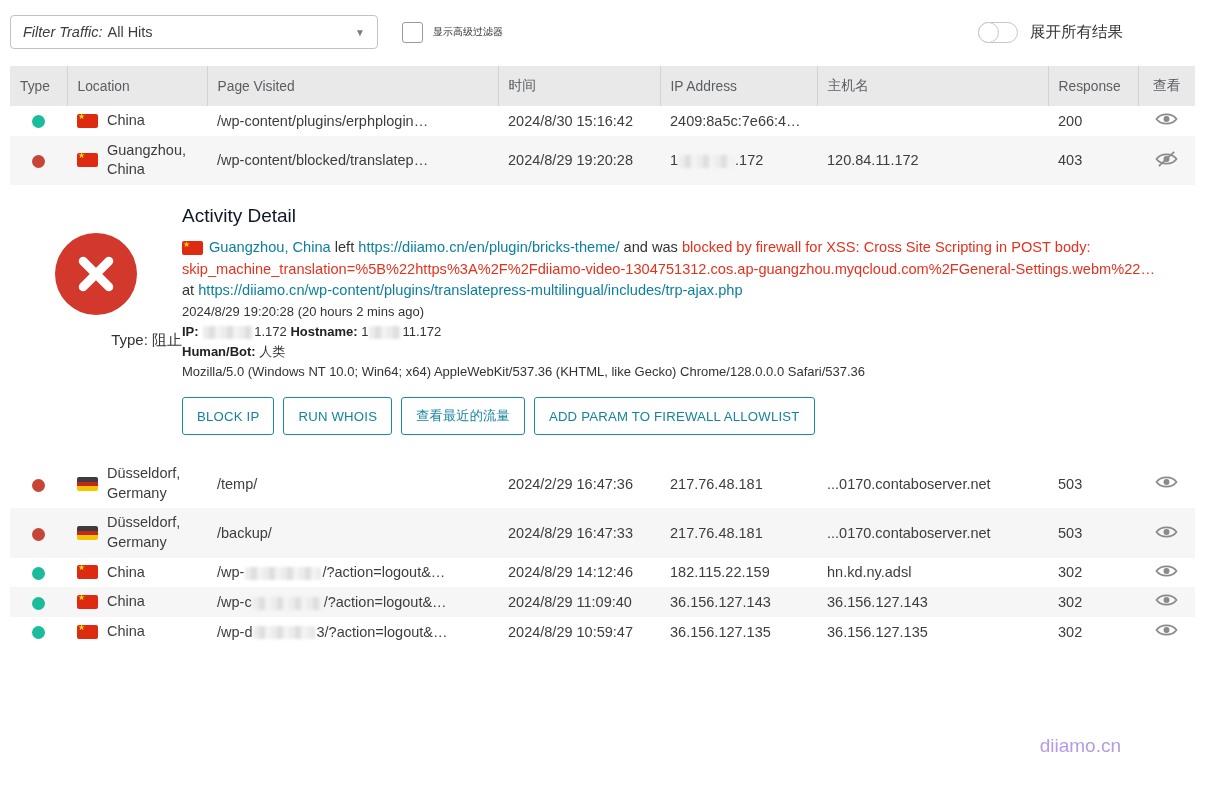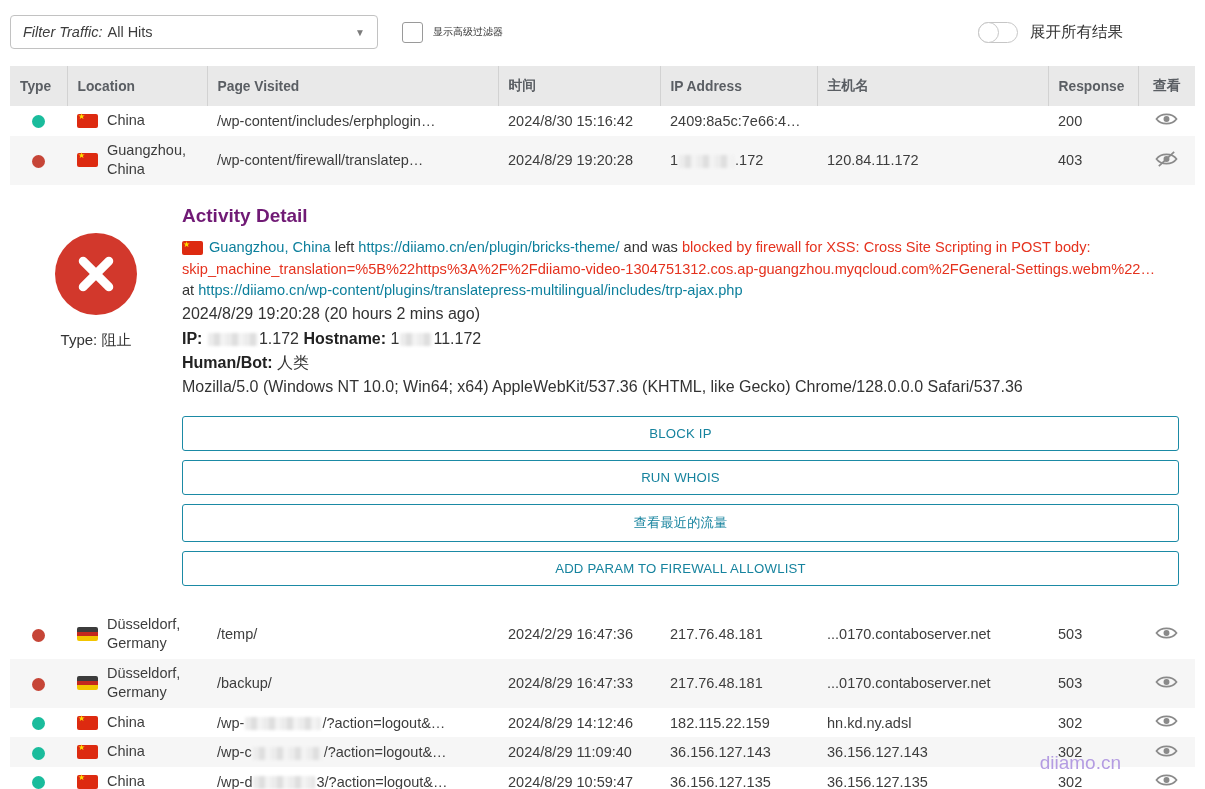--- a/index.html
+++ b/index.html
@@ -30,21 +30,21 @@
   }
   .adv-label { margin-left:10px; font-size:10px; color:#333; }
   .right-group { margin-left:auto; display:flex; align-items:center;padding-left:11px; }
   .toggle { position:relative; width:40px; height:21px; border:1px solid #c6c6c6; border-radius:11px; background:#fff; cursor:pointer; flex:0 0 auto; }
   .toggle .knob { position:absolute; left:-1px; top:-1px; width:21px; height:21px; border:1px solid #c6c6c6; border-radius:50%; background:#fff; }
   .expand-label { margin-left:12px; font-size:15.5px; color:#333; }
 
   
   table { border-collapse:collapse; table-layout:fixed; width:1185px; margin:14px 10px 0 10px; }
   thead th {
-    background:#e9e9e9; color:#5a5e63; font-size:13.8px; font-weight:700;
+    background:#e9e9e9; color:#5a5e63; font-size:13.8px; font-weight:400;
     text-align:left; padding:11px 10px; border-left:1px solid #d2d2d2;
     white-space:nowrap; overflow:hidden;
   }
   thead th:first-child { border-left:none; }
   thead th.center { text-align:center; }
   tbody td { padding:5px 10px; vertical-align:middle; font-size:14.5px; color:#3d3d3d; overflow:hidden; }
   tr.striped { background:#f6f6f6; }
   td.c-type { text-align:center; }
   td.c-view { text-align:center; }
   .dot { display:inline-block; width:13px; height:13px; border-radius:50%; vertical-align:middle; }
@@ -59,37 +59,37 @@
   .redact { display:inline-block; height:13px; border-radius:2px; vertical-align:middle;
     background:repeating-linear-gradient(90deg,#ececec 0 6px,#dedede 6px 12px,#f3f3f3 12px 18px);
     filter:blur(1.5px); margin:0 1px; }
   .eye { display:inline-block; cursor:pointer; line-height:0; }
 
   
   td.detail-cell { padding:20px 0 24px 0; background:#fff; }
   .detail-flex { display:flex; }
   .detail-left { width:172px; flex:0 0 auto; text-align:center; padding-top:28px; }
   .block-circle { width:82px; height:82px; border-radius:50%; background:#d2382c; margin:0 auto; display:flex; align-items:center; justify-content:center; }
-  .type-label { margin-top:16px; font-size:15px; color:#333; }
+  .type-label { margin-top:16px; font-size:15px; color:#333;text-align:right; }
   .detail-right { flex:1; padding-right:16px; min-width:0; }
-  .detail-title { font-size:19px; font-weight:700; color:#701a75; margin-bottom:10px; }
+  .detail-title { font-size:19px; font-weight:400; color:#0f172a; margin-bottom:10px; }
   .detail-para { line-height:1.5; font-size:14.6px; color:#333; word-wrap:break-word; }
   .detail-para .inline-flag { margin-right:6px; }
   a.tlink { color:#0c7f9c; text-decoration:none; cursor:pointer; }
   .red-text { color:#e5321e; }
-  .meta-line { line-height:1.52; font-size:16px; color:#333; }
+  .meta-line { line-height:1.52; font-size:13px; color:#333; }
   .meta-line b { color:#222; }
-  .btn-row { display:flex; gap:9px; margin-top:16px;flex-direction:column; }
+  .btn-row { display:flex; gap:9px; margin-top:16px; }
   .t-btn {
     border:1px solid #1b8aa5; color:#16839e; background:#fff; border-radius:3px;
     padding:9px 14px; font-size:13.2px; font-family:"Liberation Sans",sans-serif;
     cursor:pointer; white-space:nowrap; letter-spacing:.2px;
   }
 
-  .watermark { position:absolute; right:14px; top:752px; font-size:19px; color:#b49ce2; pointer-events:none; }
+  .watermark { position:absolute; right:14px; top:735px; font-size:19px; color:#b49ce2; pointer-events:none; }
 </style>
 </head>
 <body>
 
 <div class="page">
 
   <div class="filter-bar">
     <div class="dropdown">
       <span class="lbl">Filter Traffic:</span>
       <span class="val">All Hits</span>
@@ -130,39 +130,39 @@
     </thead>
     <tbody>
         <tr class="">
           <td class="c-type"><span class="dot allowed"></span></td>
           <td>
             <div class="loc-wrap">
               <span class="flag flag-cn"></span>
               <span class="loc-text">China</span>
             </div>
           </td>
-          <td>/wp-content/includes/erphplogin…</td>
+          <td>/wp-content/plugins/erphplogin…</td>
           <td>2024/8/30 15:16:42</td>
           <td>2409:8a5c:7e66:4…</td>
           <td></td>
           <td>200</td>
           <td class="c-view"><span class="eye"><svg viewBox="0 0 24 16" width="23" height="16" fill="none">
                 <path d="M1.5 8 C6.2 1.6 17.8 1.6 22.5 8 C17.8 14.4 6.2 14.4 1.5 8 Z" stroke="#8a8a8a" stroke-width="1.7"></path>
                 <circle cx="12" cy="8" r="3.1" fill="#8a8a8a"></circle>
               </svg></span></td>
         </tr>
         <tr class="striped">
           <td class="c-type"><span class="dot blocked"></span></td>
           <td>
             <div class="loc-wrap">
               <span class="flag flag-cn"></span>
               <span class="loc-text">Guangzhou, China</span>
             </div>
           </td>
-          <td>/wp-content/firewall/translatep…</td>
+          <td>/wp-content/blocked/translatep…</td>
           <td>2024/8/29 19:20:28</td>
           <td>1<span class="redact" style="width:55px"></span>.172</td>
           <td>120.84.11.172</td>
           <td>403</td>
           <td class="c-view"><span class="eye"><svg viewBox="0 0 24 16" width="23" height="16" fill="none">
                 <path d="M1.5 8 C6.2 1.6 17.8 1.6 22.5 8 C17.8 14.4 6.2 14.4 1.5 8 Z" stroke="#8a8a8a" stroke-width="1.7"></path>
                 <circle cx="12" cy="8" r="3.1" fill="#8a8a8a"></circle>
                 <line x1="4" y1="15.5" x2="20" y2="0.5" stroke="#8a8a8a" stroke-width="1.8"></line>
               </svg></span></td>
         </tr>

